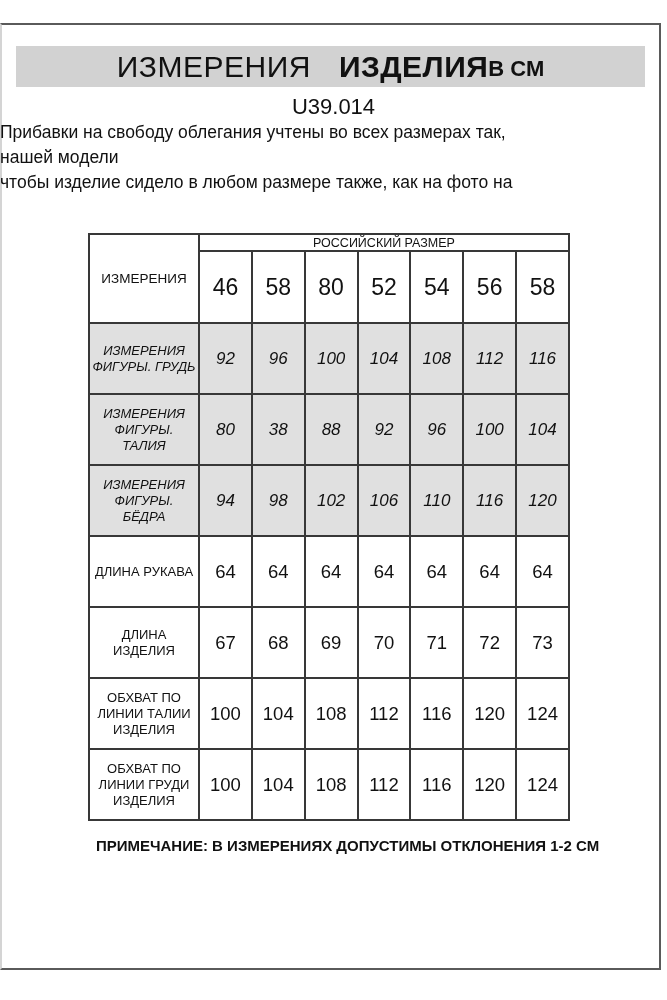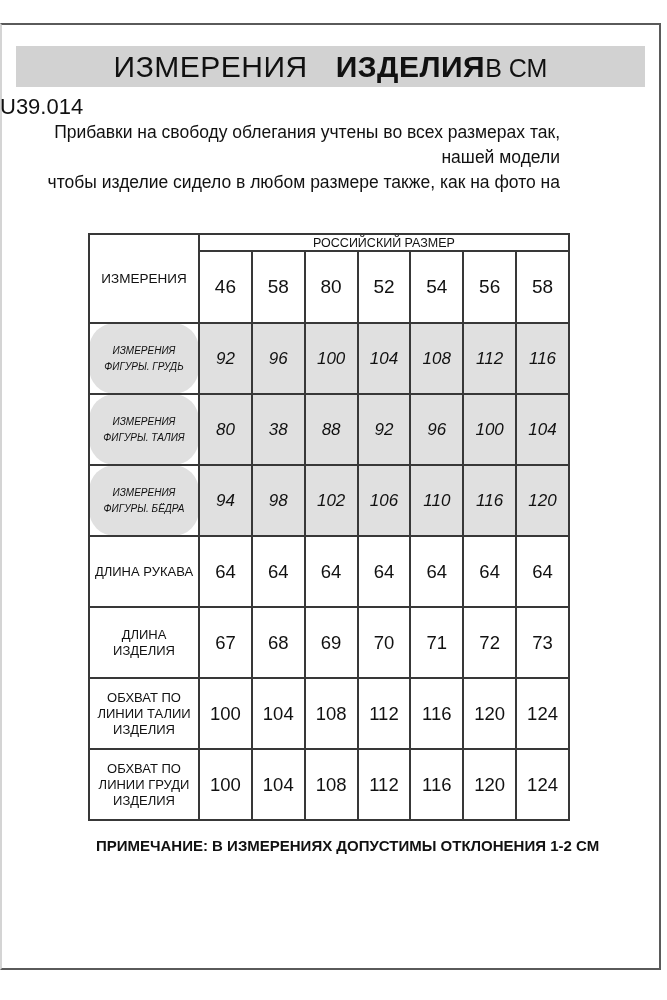--- a/index.html
+++ b/index.html
@@ -21,35 +21,35 @@
     position: absolute;
     left: 16px; top: 46px;
     width: 629px; height: 41px;
     background: #d2d2d2;
     display: flex;
     align-items: center;
     justify-content: center;
   }
   .title-word1 { font-size: 30px; font-weight: 400; letter-spacing: 0.5px; }
   .title-word2 { font-size: 30px; font-weight: 700; letter-spacing: 0.5px; margin-left: 28px; }
-  .title-unit  { font-size: 25px; font-weight: 400; position: relative; top: 2px; }
+  .title-unit  { font-size: 22px; font-weight: 700; position: relative; top: 2px; }
 
   .product-code {
     position: absolute;
     left: 0; top: 94px;
     width: 667px;
-    text-align: left;
+    text-align: center;
     font-size: 22px;
   }
 
   .description {
     position: absolute;
     left: 0; top: 120px;
     width: 560px;
-    text-align: right;
+    text-align: left;
     font-size: 17.5px;
     line-height: 25px;
   }
 
   table.size-table {
     position: absolute;
     left: 88px; top: 233px;
     width: 482px;
     border-collapse: collapse;
     table-layout: fixed;
@@ -57,27 +57,27 @@
   .size-table th, .size-table td {
     border: 2px solid #383838;
     text-align: center;
     vertical-align: middle;
     font-weight: 400;
     padding: 0 2px;
   }
   .group-header-row { height: 17px; }
   .group-header { font-size: 12.5px; font-weight: 400; }
   .size-row { height: 72px; }
-  .size-cell { font-size: 19px; font-weight: 700; }
+  .size-cell { font-size: 23px; font-weight: 700; }
   .corner-header { font-size: 13.5px; }
   .size-table tbody tr { height: 71px; }
   .row-label { font-size: 13px; line-height: 16px; }
   .value-cell { font-size: 18.5px; }
   tr.shaded th, tr.shaded td { background: #e0e0e0; font-style: italic; }
-  tr.shaded .row-label { font-size: 10px; border-radius: 26px; }
+  tr.shaded .row-label { font-size: 13px; }
   tr.shaded .value-cell { font-size: 17px; font-style: italic; }
 
   .note {
     position: absolute;
     left: 14px; top: 837px;
     width: 667px;
     text-align: center;
     font-size: 15px;
     font-weight: 700;
   }

